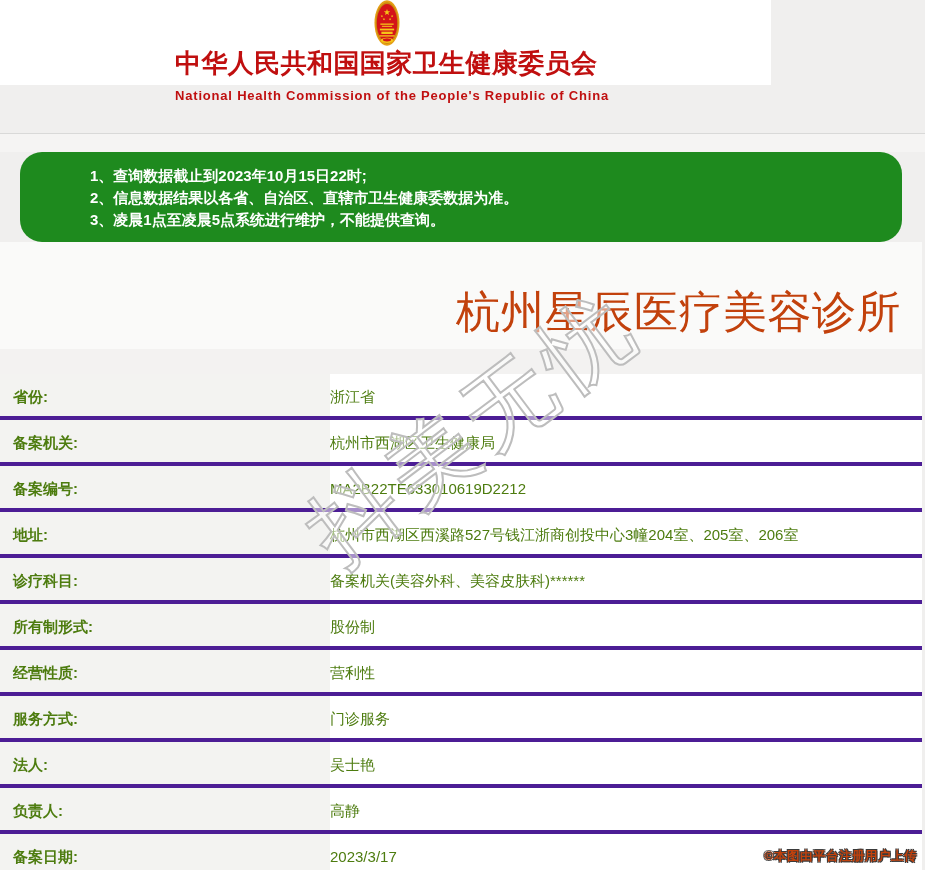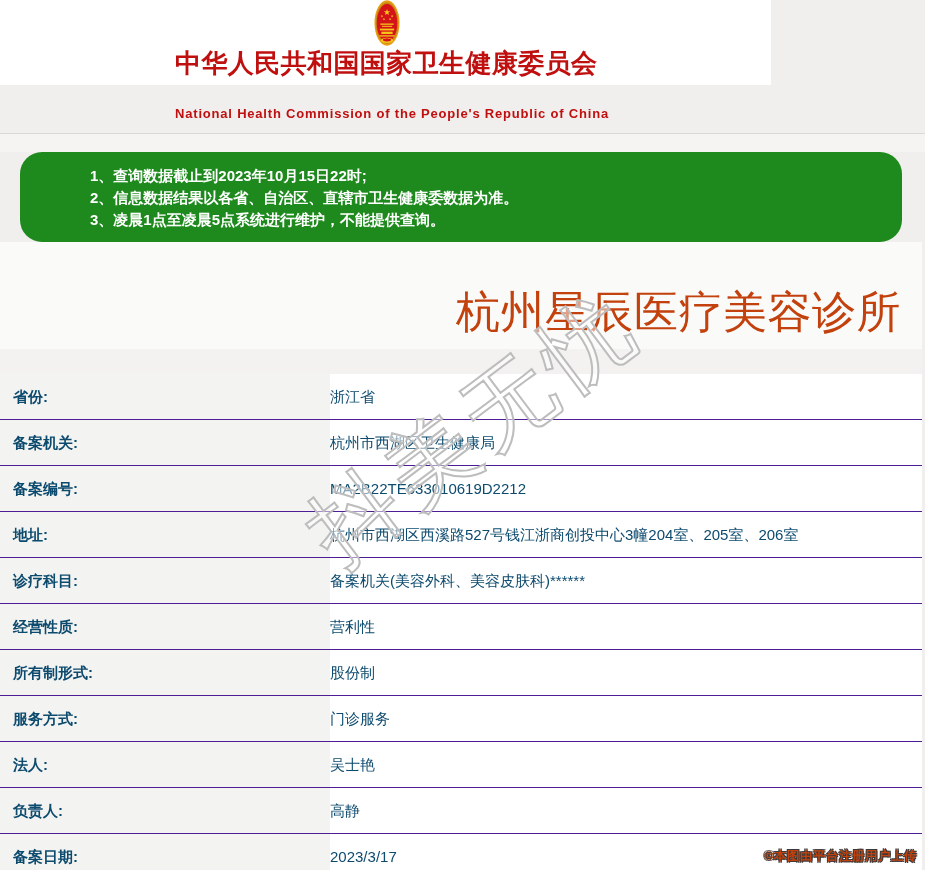--- a/index.html
+++ b/index.html
@@ -6,42 +6,42 @@
   html,body { width:925px; height:870px; }
   body { font-family:"Liberation Sans","DejaVu Sans",sans-serif; }
   .page { position:relative; width:925px; height:870px; background:#f0efee; overflow:hidden; }
 
   
   .header-white { position:absolute; left:0; top:0; width:771px; height:85px;
     background:#ffffff; display:flex; align-items:center; padding-left:3px;flex-direction:column; }
   .emblem { width:46px; height:84px; flex:0 0 46px; }
   .header-titles { margin-left:10px; }
   .header-title-cn { font-size:26px; font-weight:bold; color:#c00f0f; letter-spacing:0.4px; white-space:nowrap; }
-  .header-title-en { font-size:13px; font-weight:bold; color:#c00f0f; letter-spacing:0.8px; margin-top:25px; white-space:nowrap; }
+  .header-title-en { font-size:13px; font-weight:bold; color:#c00f0f; letter-spacing:0.8px; margin-top:7px; white-space:nowrap; }
 
   .band-divider { position:absolute; left:0; top:133px; width:925px; height:1px; background:#d9d9d8; }
   .band-lower { position:absolute; left:0; top:134px; width:925px; height:18px; background:#f5f4f3; }
 
   
   .notice { position:absolute; left:20px; top:152px; width:882px; height:90px;
     background:#1e8a1e; color:#ffffff; font-size:15px; font-weight:bold;
     padding:13px 10px 0 70px; line-height:22px;border-radius:22px; }
   .notice div { white-space:nowrap; }
 
   
   .title-band { position:absolute; left:0; top:242px; width:922px; height:107px; background:#fafaf9; }
   .title-strip { position:absolute; left:0; top:349px; width:922px; height:25px; background:#f3f2f1; }
   .record-title { position:absolute; left:456px; top:283px; font-size:44px; font-weight:400;
     color:#c2410c; letter-spacing:0.5px; white-space:nowrap; z-index:2; }
 
   
   .record-table { position:absolute; left:0; top:374px; width:922px; z-index:1; }
   .row { display:flex; height:46px; }
-  .row .cell { border-bottom:1px solid #4c1d95; height:46px; line-height:45px;
-    font-size:15px; color:#0c4a6e; overflow:hidden; white-space:nowrap; }
+  .row .cell { border-bottom:4px solid #4c1d95; height:46px; line-height:45px;
+    font-size:15px; color:#4d7c0f; overflow:hidden; white-space:nowrap; }
   .row .label { width:330px; background:#f3f3f1; font-weight:bold; padding-left:13px; }
   .row .value { flex:1; background:#ffffff; }
 
   
   .watermark { position:absolute; left:320px; top:494px; height:100px; line-height:100px;
     font-size:88px; letter-spacing:8px; white-space:nowrap;
     transform:rotate(-37deg); transform-origin:0 50%;
     color:rgba(255,255,255,0.5); -webkit-text-stroke:2px #bdbdbd;
     z-index:5; pointer-events:none; }
   .credit { position:absolute; right:8px; top:848px; z-index:6;
@@ -105,26 +105,26 @@
     </div>
     <div class="row">
       <div class="cell label">地址:</div>
       <div class="cell value">杭州市西湖区西溪路527号钱江浙商创投中心3幢204室、205室、206室</div>
     </div>
     <div class="row">
       <div class="cell label">诊疗科目:</div>
       <div class="cell value">备案机关(美容外科、美容皮肤科)******</div>
     </div>
     <div class="row">
+      <div class="cell label">所有制形式:</div>
+      <div class="cell value">股份制</div>
+    </div>
+    <div class="row">
       <div class="cell label">经营性质:</div>
       <div class="cell value">营利性</div>
-    </div>
-    <div class="row">
-      <div class="cell label">所有制形式:</div>
-      <div class="cell value">股份制</div>
     </div>
     <div class="row">
       <div class="cell label">服务方式:</div>
       <div class="cell value">门诊服务</div>
     </div>
     <div class="row">
       <div class="cell label">法人:</div>
       <div class="cell value">吴士艳</div>
     </div>
     <div class="row">

